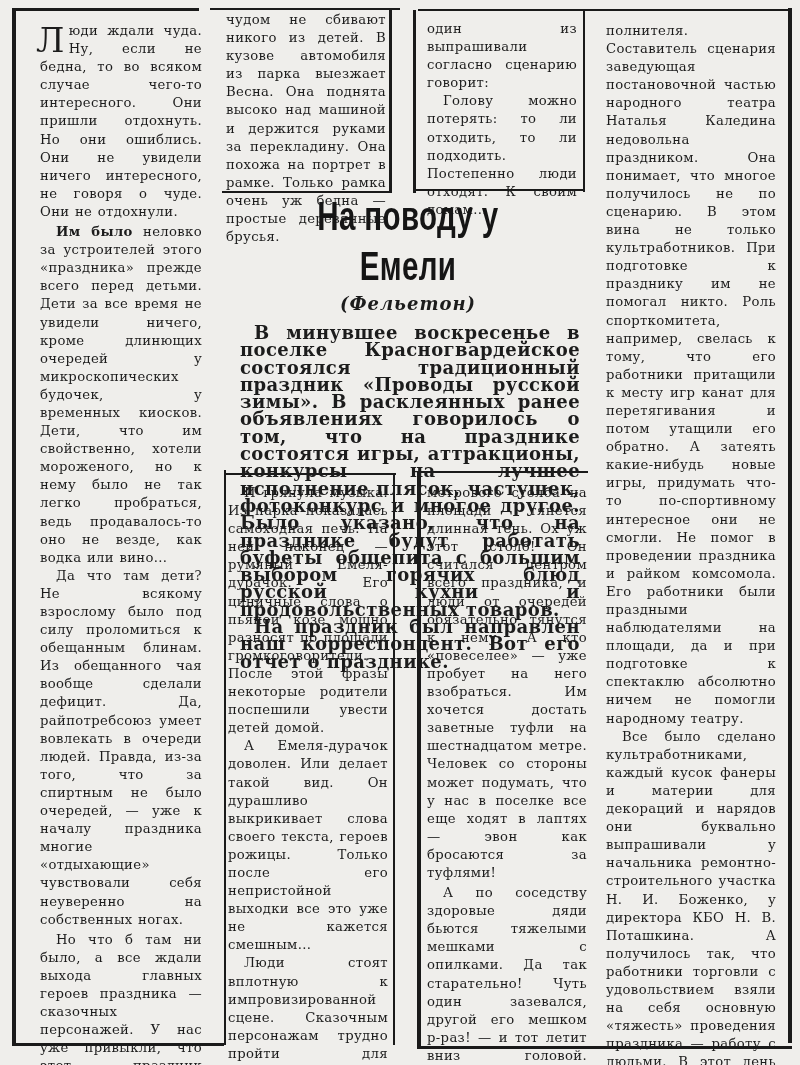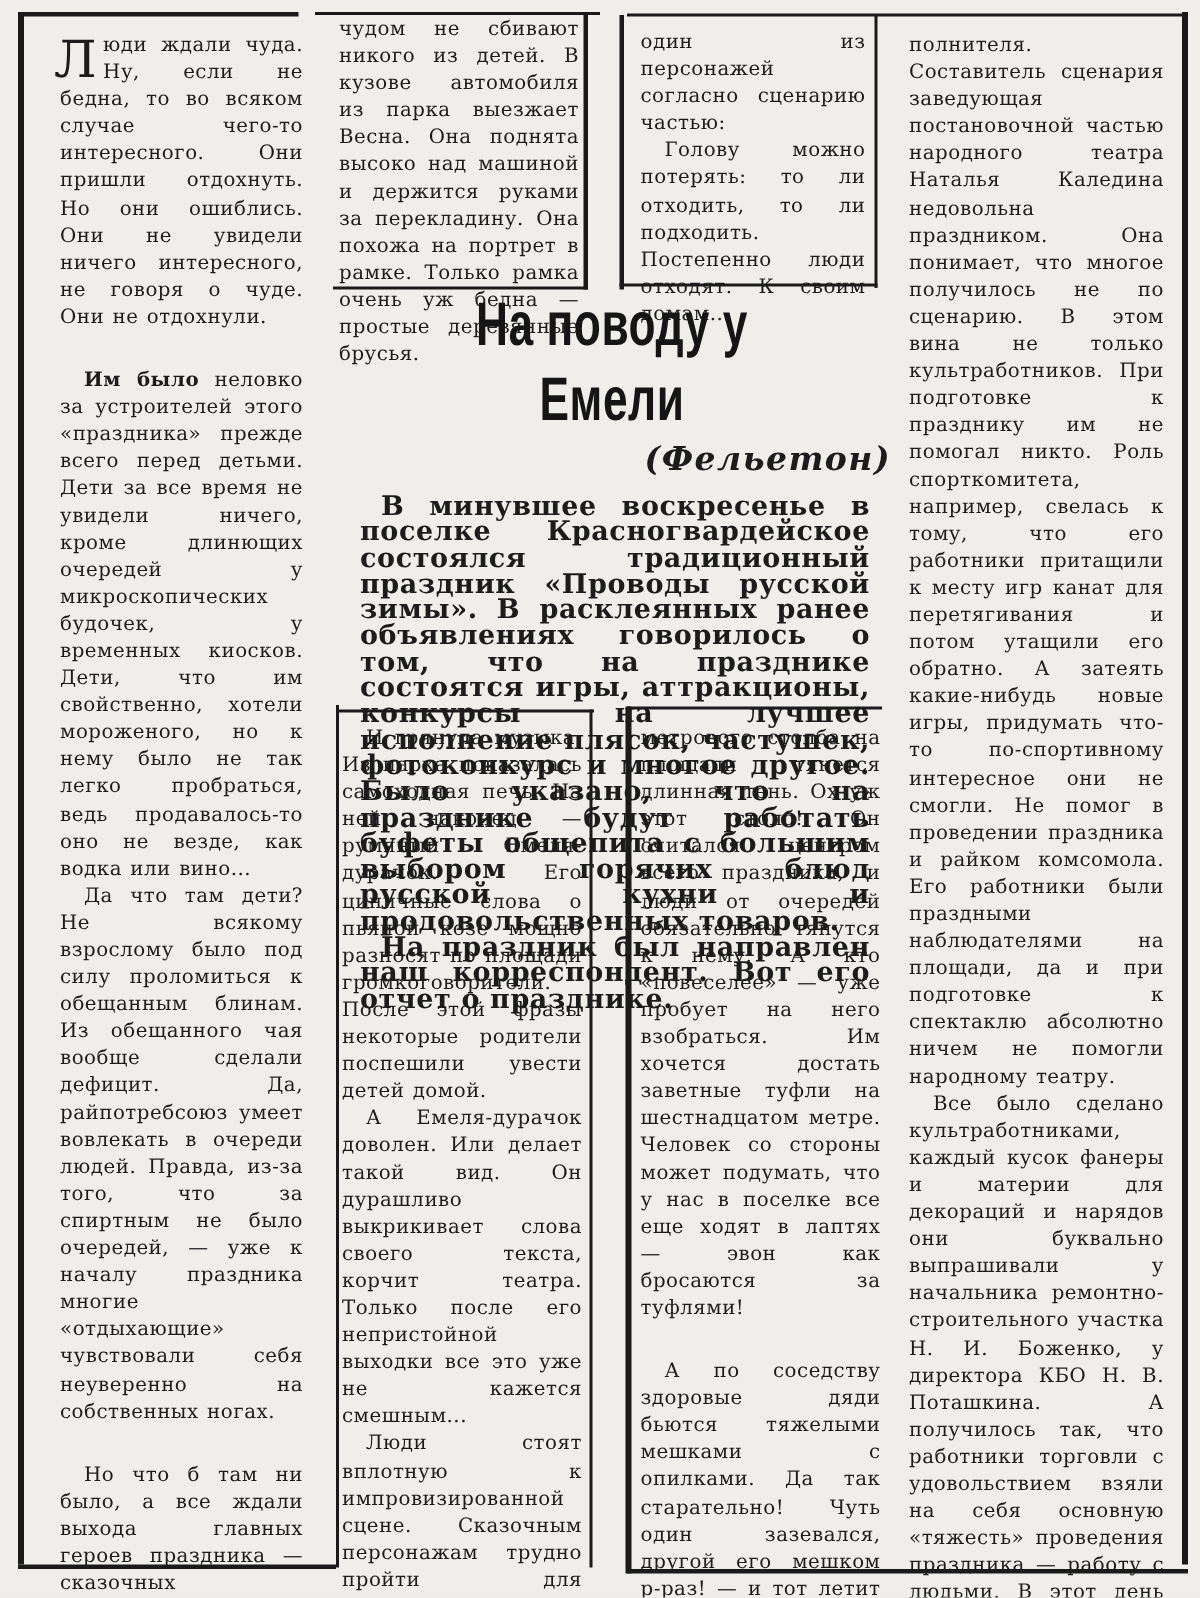--- a/index.html
+++ b/index.html
@@ -16,21 +16,21 @@
   }
   .col {
     position: absolute;
     font-size: 13.2px;
     line-height: 18.1px;
     text-align: justify;
     letter-spacing: 0.35px;
     word-spacing: 1px;
   }
   .col p { margin: 0; text-indent: 16px; }
-  .col p.gap { margin-top: 24px; }
+  .col p.gap { margin-top: 2px; }
   .col p.noindent { text-indent: 0; }
   .b { font-weight: bold; }
   .dropcap {
     float: left; font-size: 34px; line-height: 30px;
     margin: 3px 4px 0 -4px; font-weight: normal;
   }
   
   .rule { position: absolute; background: #1a1a1a; }
   .title-box { position: absolute; left: 222px; top: 191px; width: 372px; }
   .title {
@@ -41,21 +41,21 @@
     letter-spacing: 0.5px;
     transform: scaleX(0.72);
     transform-origin: center;
     margin: 0;
     line-height: 50px;
     color: #151515;
   }
   .subtitle {
     font-family: "DejaVu Serif", serif;
     font-style: italic; font-weight: bold;
-    font-size: 22px; text-align: right; margin: 2px 0 10px 0;
+    font-size: 18px; text-align: center; margin: 2px 0 10px 0;
     letter-spacing: 1px;
   }
   .lead {
     font-size: 18px; line-height: 17.3px; font-weight: bold;
     text-align: justify; letter-spacing: 0.4px; padding: 0 14px 0 18px;
   }
   .lead p { margin: 0; text-indent: 14px; }
 </style>
 </head>
 <body>
@@ -88,36 +88,36 @@
     <p>Да что там дети? Не всякому взрослому было под силу проломиться к обещанным блинам. Из обещанного чая вообще сделали дефицит. Да, райпотребсоюз умеет вовлекать в очереди людей. Правда, из-за того, что за спиртным не было очередей, — уже к началу праздника многие «отдыхающие» чувствовали себя неуверенно на собственных ногах.</p>
     <p class="gap">Но что б там ни было, а все ждали выхода главных героев праздника — сказочных персонажей. У нас уже привыкли, что этот праздник всякий раз сопровождается демонстрацией движущейся печи, на которой обязательно сидит Емеля-дурачок. Все ждут Емелю-дурачка.</p>
 
   </div>
 
   <div class="col" style="left:226px;top:11px;width:160px;">
     <p class="noindent">чудом не сбивают никого из детей. В кузове автомобиля из парка выезжает Весна. Она поднята высоко над машиной и держится руками за перекладину. Она похожа на портрет в рамке. Только рамка очень уж бедна — простые деревянные брусья.</p>
   </div>
 
   <div class="col" style="left:427px;top:20px;width:150px;">
-    <p class="noindent">один из персонажей согласно сценарию частью:</p>
+    <p class="noindent">один из выпрашивали согласно сценарию говорит:</p>
     <p>Голову можно потерять: то ли отходить, то ли подходить. Постепенно люди отходят. К своим домам...</p>
   </div>
 
   <div class="title-box">
     <h1 class="title">На поводу у Емели</h1>
     <div class="subtitle">(Фельетон)</div>
     <div class="lead">
       <p>В минувшее воскресенье в поселке Красногвардейское состоялся традиционный праздник «Проводы русской зимы». В расклеянных ранее объявлениях говорилось о том, что на празднике состоятся игры, аттракционы, конкурсы на лучшее исполнение плясок, частушек, фотоконкурс и многое другое. Было указано, что на празднике будут работать буфеты общепита с большим выбором горячих блюд русской кухни и продовольственных товаров.</p>
       <p>На праздник был направлен наш корреспондент. Вот его отчет о празднике.</p>
     </div>
   </div>
 
   <div class="col" style="left:228px;top:484px;width:160px;">
     <p>И грянула музыка. Из парка показалась самоходная печь. На ней наконец — румяный Емеля-дурачок. Его циничные слова о пьяной козе мощно разносят по площади громкоговорители. После этой фразы некоторые родители поспешили увести детей домой.</p>
-    <p>А Емеля-дурачок доволен. Или делает такой вид. Он дурашливо выкрикивает слова своего текста, корчит театра. Только после его непристойной выходки все это уже не кажется смешным...</p>
+    <p>А Емеля-дурачок доволен. Или делает такой вид. Он дурашливо выкрикивает слова своего текста, героев рожицы. Только после его непристойной выходки все это уже не кажется смешным...</p>
     <p>Люди стоят вплотную к импровизированной сцене. Сказочным персонажам трудно пройти для выступлений. Динамики грохочут:</p>
 
   </div>
 
   <div class="col" style="left:427px;top:484px;width:160px;">
     <p class="noindent">метрового столба на площади тянется длинная тень. Ох уж этот столб! Он считался центром всего праздника, и люди от очередей обязательно тянутся к нему. А кто «повеселее» — уже пробует на него взобраться. Им хочется достать заветные туфли на шестнадцатом метре. Человек со стороны может подумать, что у нас в поселке все еще ходят в лаптях — эвон как бросаются за туфлями!</p>
     <p class="gap">А по соседству здоровые дяди бьются тяжелыми мешками с опилками. Да так старательно! Чуть один зазевался, другой его мешком р-раз! — и тот летит вниз головой. Потеха... когда множество трезвых людей смотрят за дракой пьяных.</p>
 
   </div>
 

